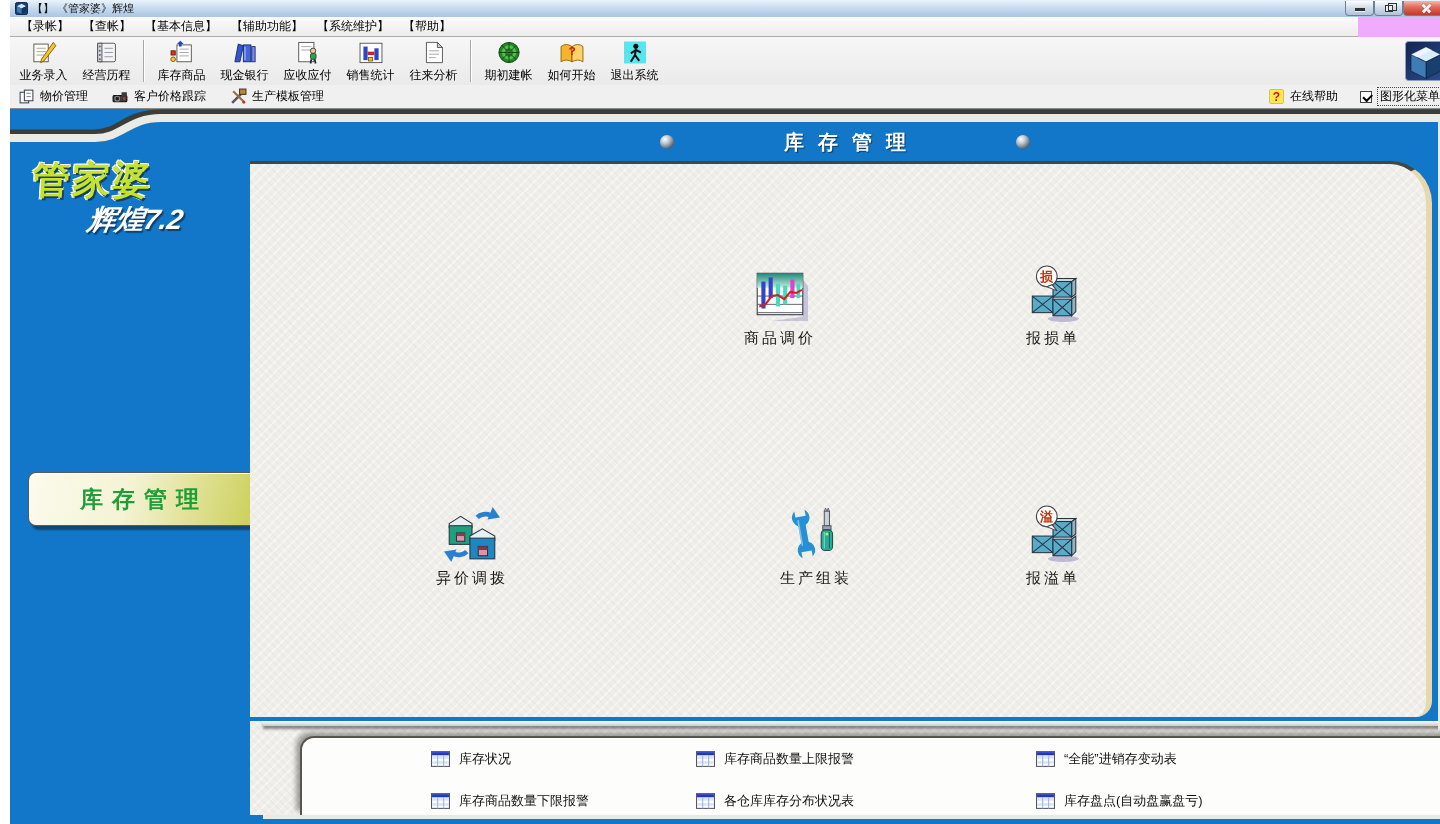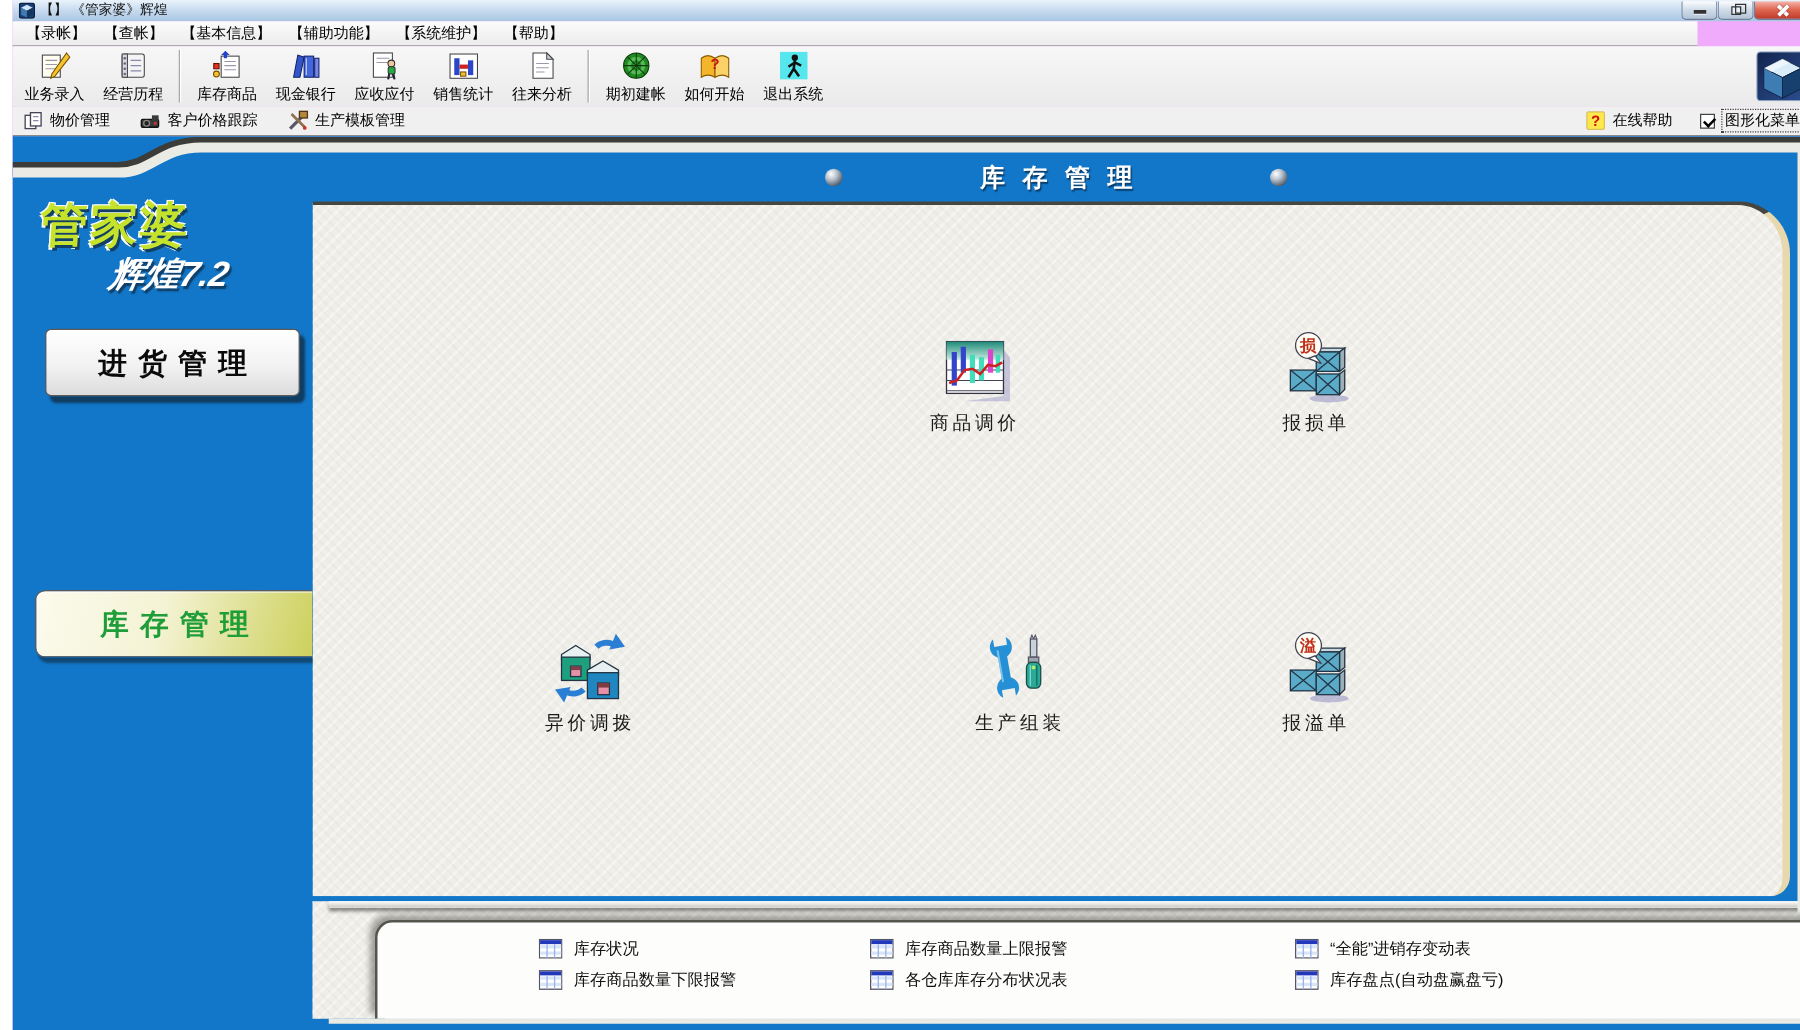--- a/index.html
+++ b/index.html
@@ -97,21 +97,21 @@
   .big-item { position:absolute; width:160px; display:flex; flex-direction:column; align-items:center; cursor:default; }
   .big-item .icon-wrap { position:relative; width:58px; height:58px; }
   .big-item .lbl { margin-top:6px; font-size:15px; color:#1a1a1a; letter-spacing:3px; white-space:nowrap; }
   .badge-char { position:absolute; left:16px; top:3px; width:13px; text-align:center;
     font-size:13px; font-weight:bold; color:#c03018; }
 
   
   .bottom-panel { position:absolute; left:290px; top:627px; width:1150px; height:79px; background:#fdfdfc;
     border-top:2px solid #55554e; border-left:2px solid #55554e; border-radius:14px 0 0 0;
     box-shadow:-4px -4px 5px rgba(0,0,0,.35); }
-  .rep-col { position:absolute; top:12px; display:flex; flex-direction:column; gap:7px; }
+  .rep-col { position:absolute; top:12px; display:flex; flex-direction:column; gap:24px; }
   .rep-col.c1 { left:129px; } .rep-col.c2 { left:394px; } .rep-col.c3 { left:734px; }
   .rep-item { display:flex; align-items:center; gap:9px; font-size:13px; color:#111; cursor:default; white-space:nowrap; }
   .rep-item svg { width:19px; height:16px; }
 </style>
 </head>
 <body>
 
 <div class="window">
 
   <div class="titlebar">
@@ -313,21 +313,20 @@
       <span class="chk"></span>
       <span class="focus-lbl">图形化菜单</span>
     </div>
   </div>
 
   <div class="main">
 
     <div class="sidebar">
       <div class="logo1">管家婆</div>
       <div class="logo2">辉煌7.2</div>
-      <div class="side-btn" style="top:154px">进货管理</div>
       <div class="side-btn sel" style="top:363px">库存管理</div>
     </div>
 
     <svg class="frame-svg" width="1440" height="715" viewBox="0 0 1440 715">
       <path d="M0,26 H84 C110,26 116,6 150,6 H1434" stroke="#3c3c38" stroke-width="11" fill="none"></path>
       <path d="M0,29 H85 C112,29 118,9 151,9 H1434" stroke="#ebebe5" stroke-width="8" fill="none"></path>
     </svg>
 
     <div class="content-header">
       <div class="sphere"></div>

